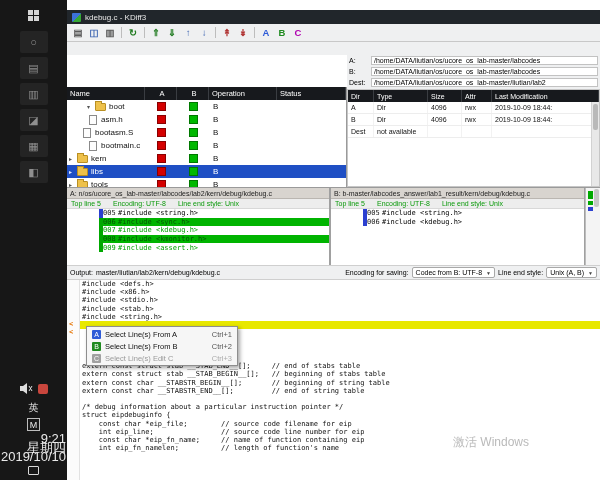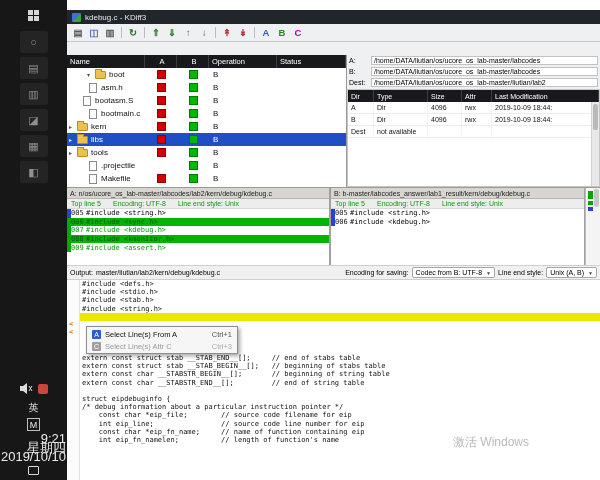--- a/index.html
+++ b/index.html
@@ -37,21 +37,21 @@
   .menubar { height:13px; background:#eff0f1; border-bottom:1px solid #d6d6d6; display:flex; align-items:center;
              font-size:8px; color:#1a1a1a; padding-left:2px; }
   .menu-item { padding:0 5px; }
 
   .toolbar { height:18px; background:#eff0f1; border-bottom:1px solid #c8c8c8; display:flex; align-items:center; padding-left:3px; }
   .ticon { width:16px; height:15px; display:flex; align-items:center; justify-content:center; font-size:9.5px; font-weight:bold; }
   .tsep { width:1px; height:11px; background:#bdbdbd; margin:0 3px; }
 
   
   .dir-area { position:absolute; top:45px; left:0; width:533px; height:132px; display:flex; background:#fff; }
-  .tree { width:280px; border-right:1px solid #9a9a9a; display:flex; flex-direction:column; overflow:hidden; background:#fff; }
+  .tree { width:280px; border-right:1px solid #9a9a9a; display:flex; flex-direction:column; overflow:hidden; background:#fff;margin-top:32px; }
   .tree-header { display:flex; background:var(--hdr); color:#fff; font-size:7.5px; flex:0 0 13px; align-items:stretch; }
   .tree-header > div { display:flex; align-items:center; padding-left:3px; border-right:1px solid #3a3d42; }
   .c-name { width:78px; } .c-a { width:32px; } .c-b { width:32px; } .c-op { width:68px; } .c-st { flex:1; }
   .trow { display:flex; height:13px; font-size:8px; color:#111; align-items:stretch; }
   .trow > div { display:flex; align-items:center; }
   .trow .c-a, .trow .c-b, .tree-header .c-a, .tree-header .c-b { justify-content:center; }
   .trow .c-op { padding-left:4px; }
   .trow.sel { background:var(--sel); color:#fff; }
   .expander { width:8px; font-size:6px; color:#555; }
   .trow.sel .expander { color:#dce6ff; }
@@ -81,21 +81,21 @@
   
   .diff-area { position:absolute; top:177px; left:0; width:533px; height:78px; display:flex; border-top:1px solid #9a9a9a; }
   .pane { display:flex; flex-direction:column; min-width:0; }
   .pane.a { width:264px; border-right:2px solid #a0a0a0; }
   .pane.b { flex:1; border-right:1px solid #a0a0a0; }
   .pane-title { height:11px; background:#d8d4cf; border-bottom:1px solid #bab6b1; font-size:7px; color:#222;
                 display:flex; align-items:center; padding:0 3px; white-space:nowrap; overflow:hidden; }
   .pane-info { height:10px; background:#ededed; border-bottom:1px solid #d8d8d8; display:flex; gap:12px;
                align-items:center; font-size:7px; color:#0b9a0b; padding:0 4px; white-space:nowrap; overflow:hidden; }
   .pane-code { flex:1; background:#fff; font-family:"DejaVu Sans Mono","Liberation Mono",monospace; font-size:7px; overflow:hidden; }
-  .cl { display:flex; height:8.6px; align-items:center; }
+  .cl { display:flex; height:8.6px; align-items:center;margin-left:32px; }
   .cl .mk { width:4px; align-self:stretch; flex:0 0 auto; }
   .cl .ln { width:15px; text-align:right; padding-right:3px; color:#222; flex:0 0 auto; }
   .cl .tx { white-space:pre; }
   .cl.k-added .tx, .cl.k-added .ln { color:#00a000; }
   .cl.k-solid { background:#00b400; }
   .cl.k-solid .tx, .cl.k-solid .ln { color:#045504; }
   .overview { width:15px; background:#f4f4f4; border-left:1px solid #bcbcbc; position:relative; }
   .ov { position:absolute; left:2px; width:5px; }
   .ov-thumb { position:absolute; right:1px; top:1px; width:5px; height:18px; background:#c6c6c6; border-radius:2px; }
 
@@ -473,47 +473,53 @@
         <span>Unix (A, B)</span>
         <span class="arr">▼</span>
       </span>
     </div>
     <div class="out-code" id="outCode">
       <div class="gutter" id="outGutter">
         <span class="gmark" style="top:40px">&lt;</span>
         <span class="gmark" style="top:48px">&lt;</span>
       </div>
     <div class="ol">#include &lt;defs.h&gt;</div>
+        <div class="ol">#include &lt;x86.h&gt;</div>
         <div class="ol">#include &lt;stdio.h&gt;</div>
         <div class="ol">#include &lt;stab.h&gt;</div>
         <div class="ol">#include &lt;string.h&gt;</div>
         <div class="conflict-bar"></div>
         <div class="ol-sp"></div>
         <div class="ol">extern const struct stab __STAB_END__[];     // end of stabs table</div>
         <div class="ol">extern const struct stab __STAB_BEGIN__[];   // beginning of stabs table</div>
         <div class="ol">extern const char __STABSTR_BEGIN__[];       // beginning of string table</div>
         <div class="ol">extern const char __STABSTR_END__[];         // end of string table</div>
         <div class="ol"></div>
+        <div class="ol">/* debug information about a particular instruction pointer */</div>
         <div class="ol">struct eipdebuginfo {</div>
-        <div class="ol">/* debug information about a particular instruction pointer */</div>
         <div class="ol">    const char *eip_file;        // source code filename for eip</div>
         <div class="ol">    int eip_line;                // source code line number for eip</div>
         <div class="ol">    const char *eip_fn_name;     // name of function containing eip</div>
         <div class="ol">    int eip_fn_namelen;          // length of function's name</div>
       </div>
   </div>
 
   <div class="context-menu" id="ctxMenu">
       <div class="cm-item">
         <span class="badge" style="background: rgb(46, 91, 215);">A</span>
         <span class="cm-label">Select Line(s) From A</span>
         <span class="cm-short">Ctrl+1</span>
       </div>
+      <div class="cm-item">
+        <span class="badge" style="background: rgb(31, 138, 31);">B</span>
+        <span class="cm-label">Select Line(s) From B</span>
+        <span class="cm-short">Ctrl+2</span>
+      </div>
       <div class="cm-item disabled">
         <span class="badge" style="background: rgb(160, 160, 160);">C</span>
-        <span class="cm-label">Select Line(s) Attr C</span>
+        <span class="cm-label">Select Line(s) Edit C</span>
         <span class="cm-short">Ctrl+3</span>
       </div>
     </div>
 
   <div class="watermark">激活 Windows</div>
   <div class="footer-url">https://blog.csdn.net</div>
 </div>
 
 </body></html>

